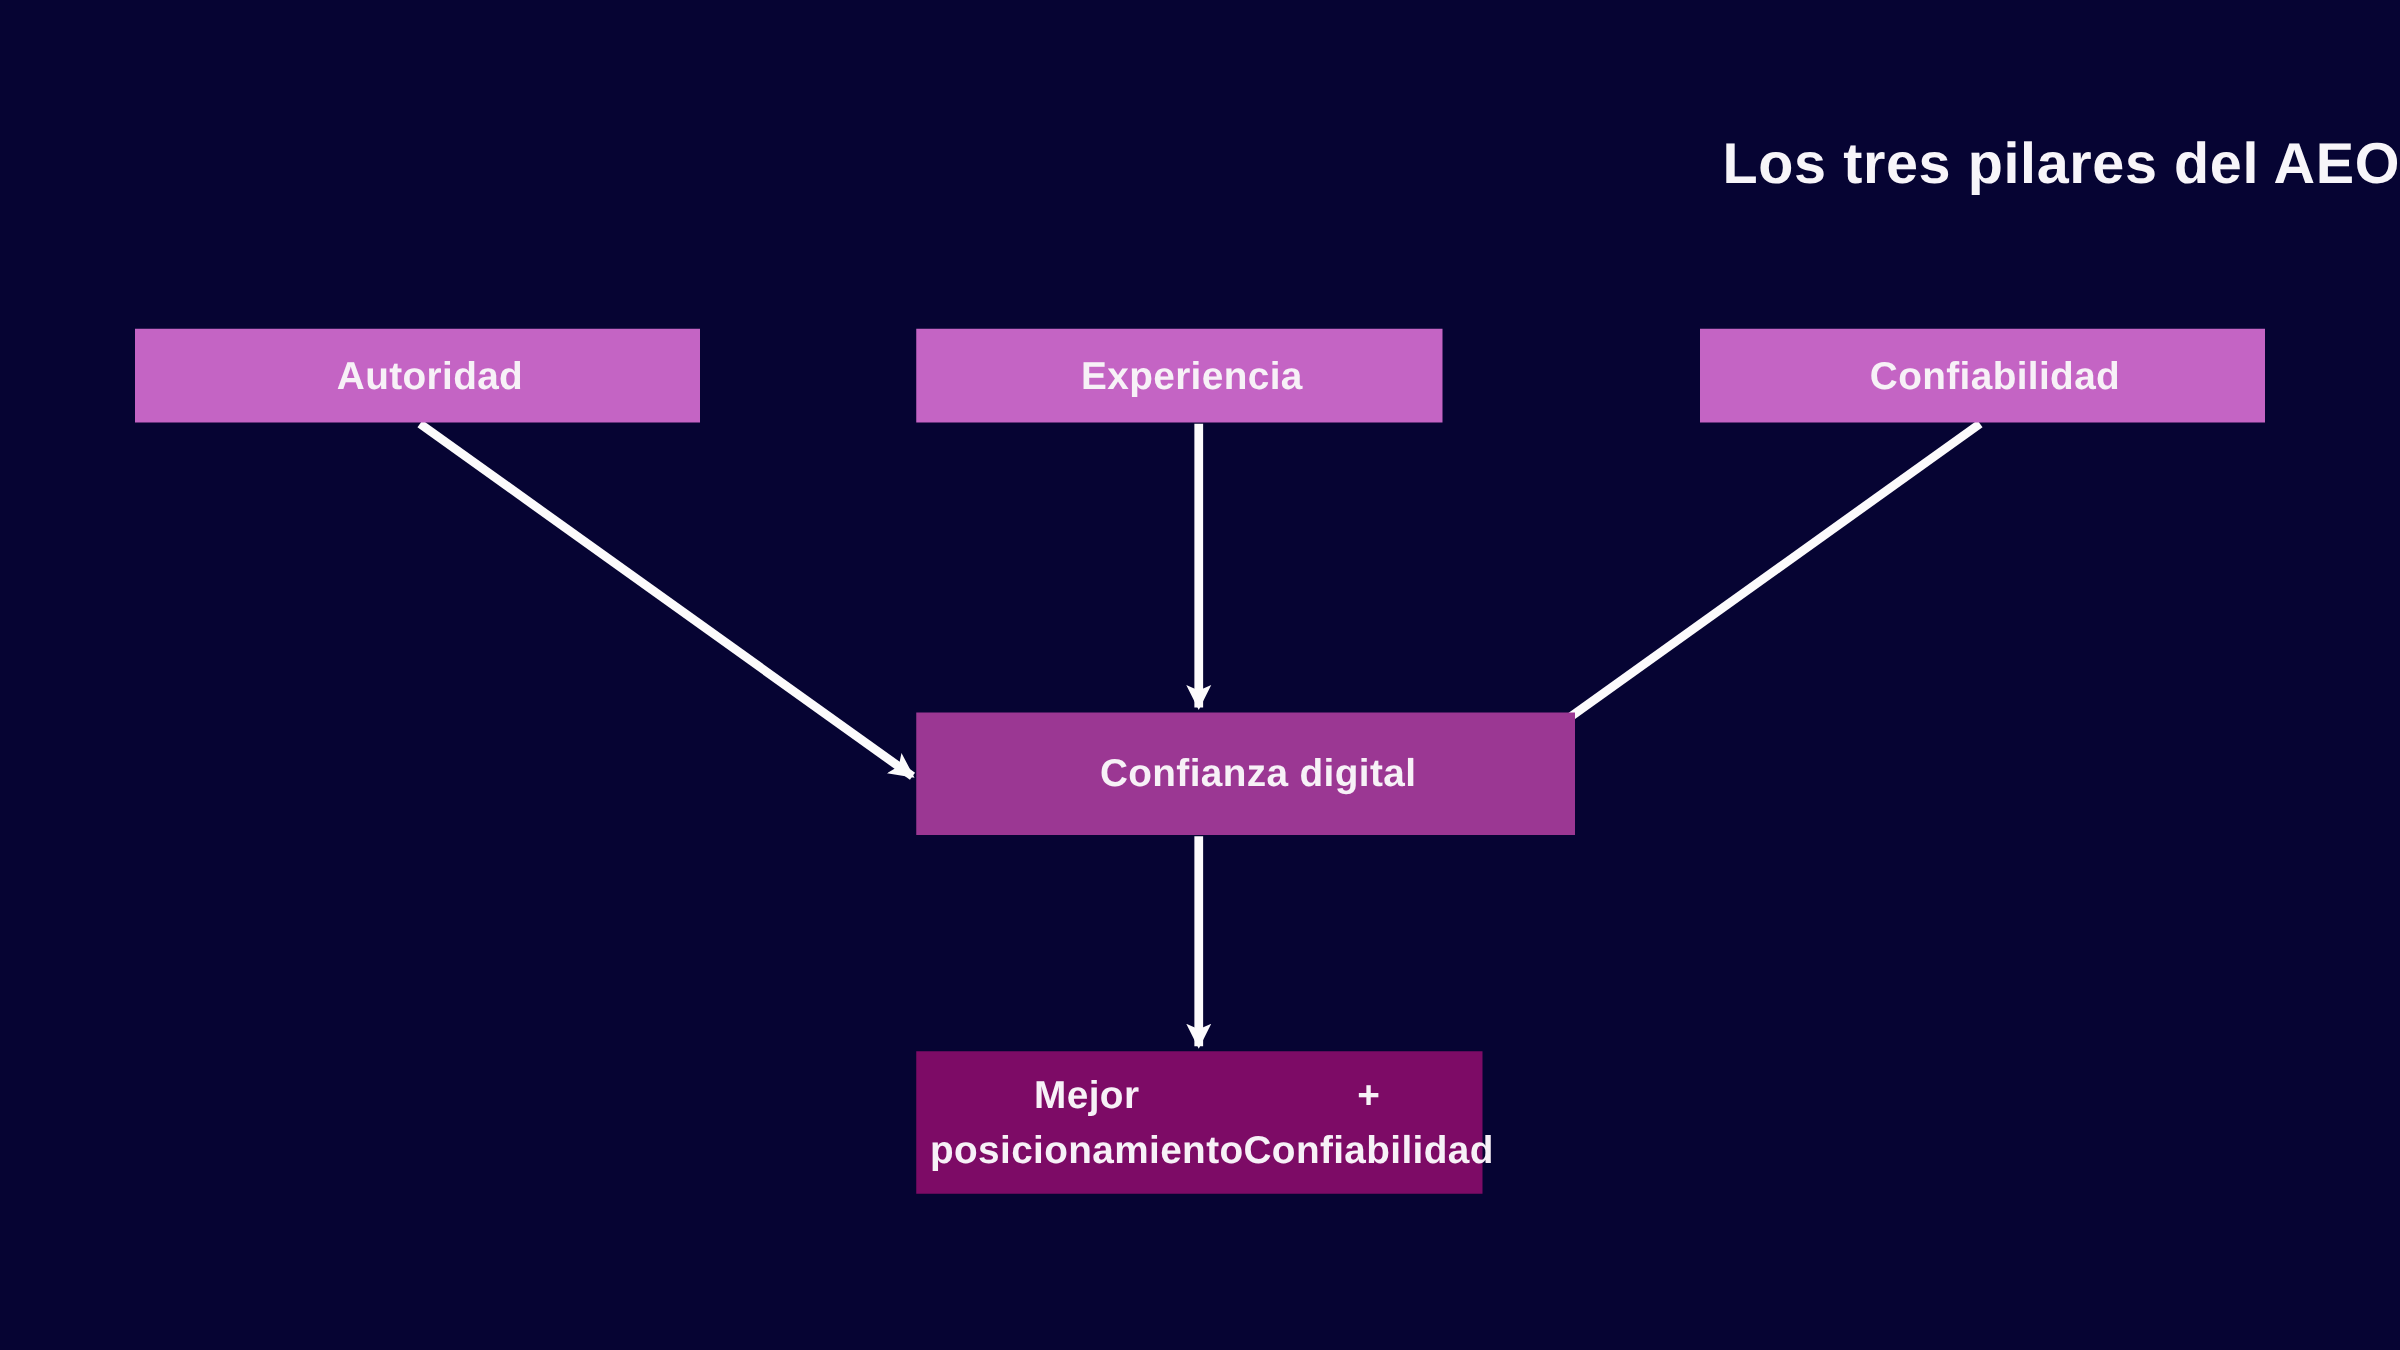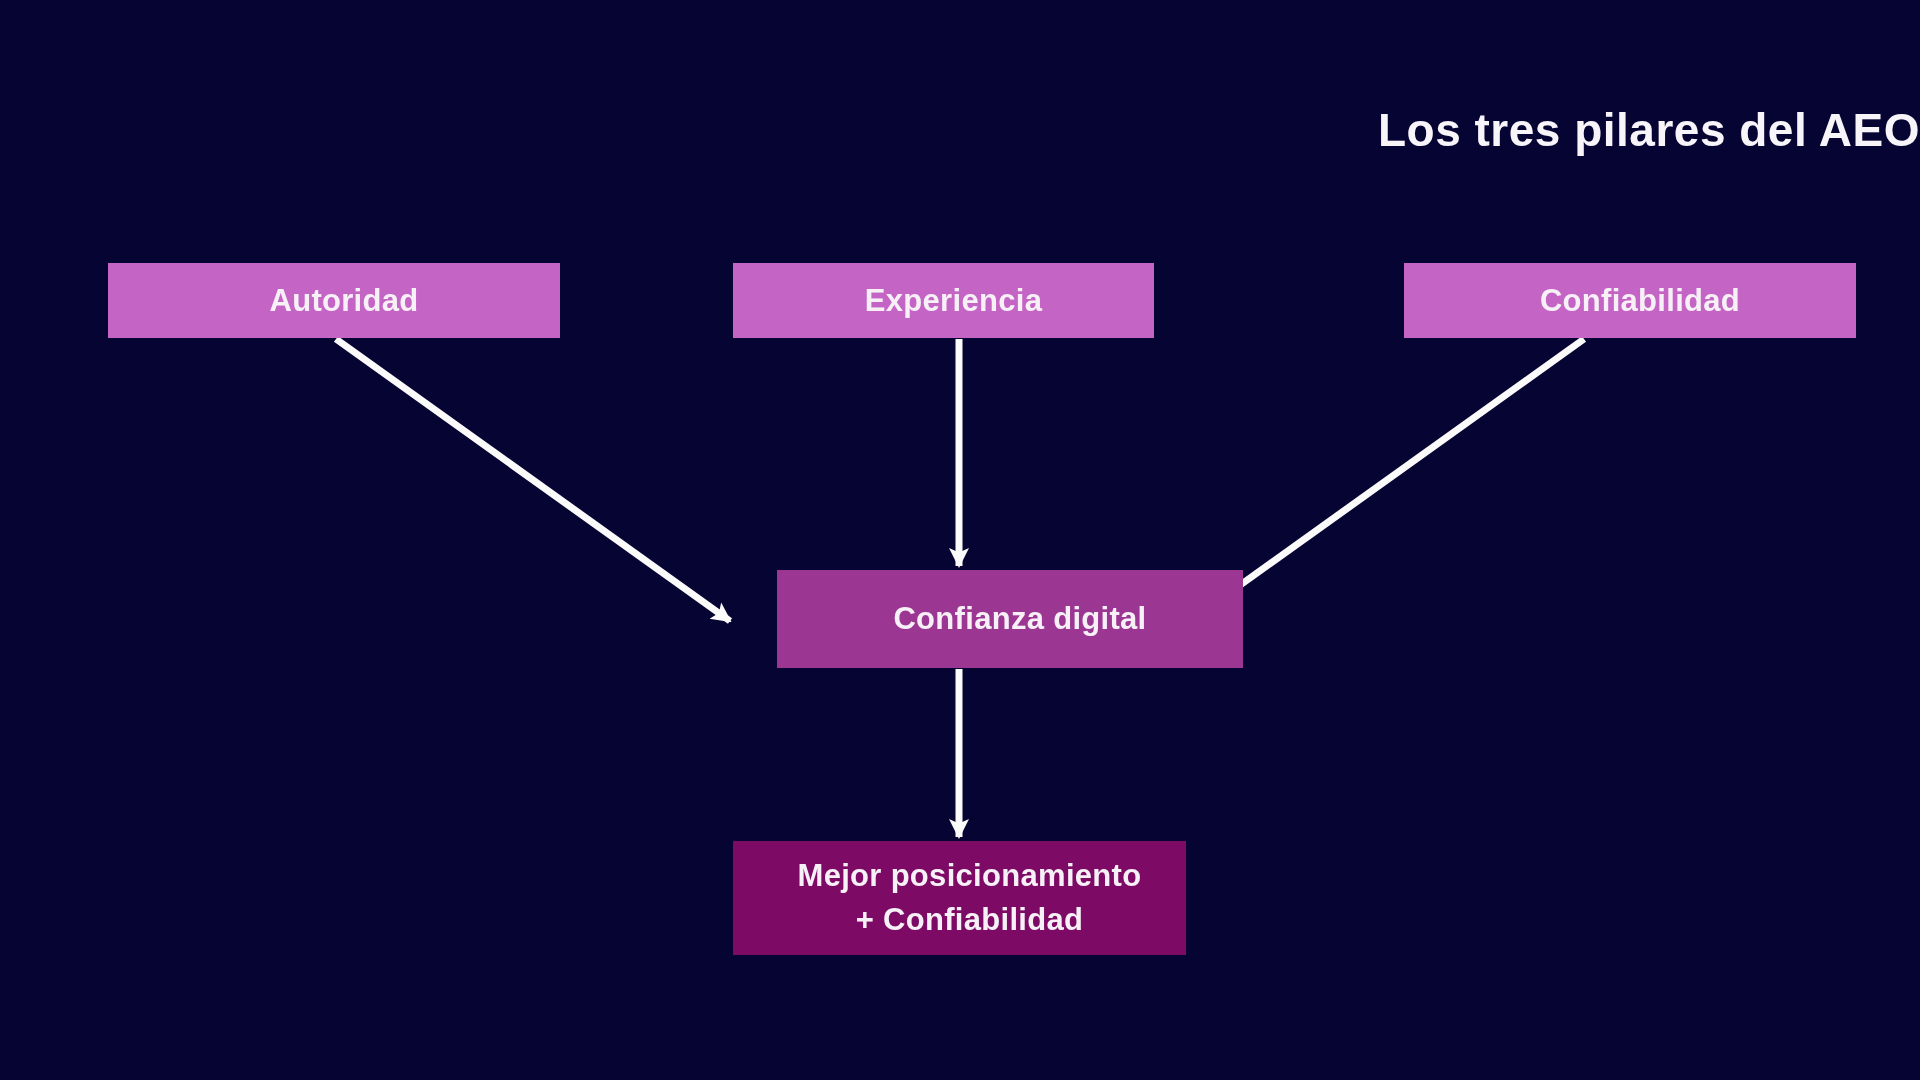--- a/index.html
+++ b/index.html
@@ -61,36 +61,34 @@
     letter-spacing: 0.3px;
     padding-left: 20px;
   }
   .pillar {
     top: 263px;
     height: 75px;
     background: var(--pillar-box);
   }
   .box-autoridad     { left: 108px;  width: 452px; }
   .box-experiencia   { left: 733px;  width: 421px; }
-  .box-confiabilidad { left: 1360px; width: 452px; margin-left: 44px; }
+  .box-confiabilidad { left: 1360px; width: 452px; }
   .trust {
     left: 733px;
     top: 570px;
-    width: 466px;
+    width: 527px;
     height: 98px;
     background: var(--trust-box);
-    margin-left: 44px;
   }
   .result {
     left: 733px;
     top: 841px;
     width: 453px;
     height: 114px;
     background: var(--result-box);
-    flex-direction: column;
     line-height: 44px;
   }
 </style>
 </head>
 <body>
 
 <div class="canvas">
 
   <h1 class="title">Los tres pilares del AEO</h1>
 

